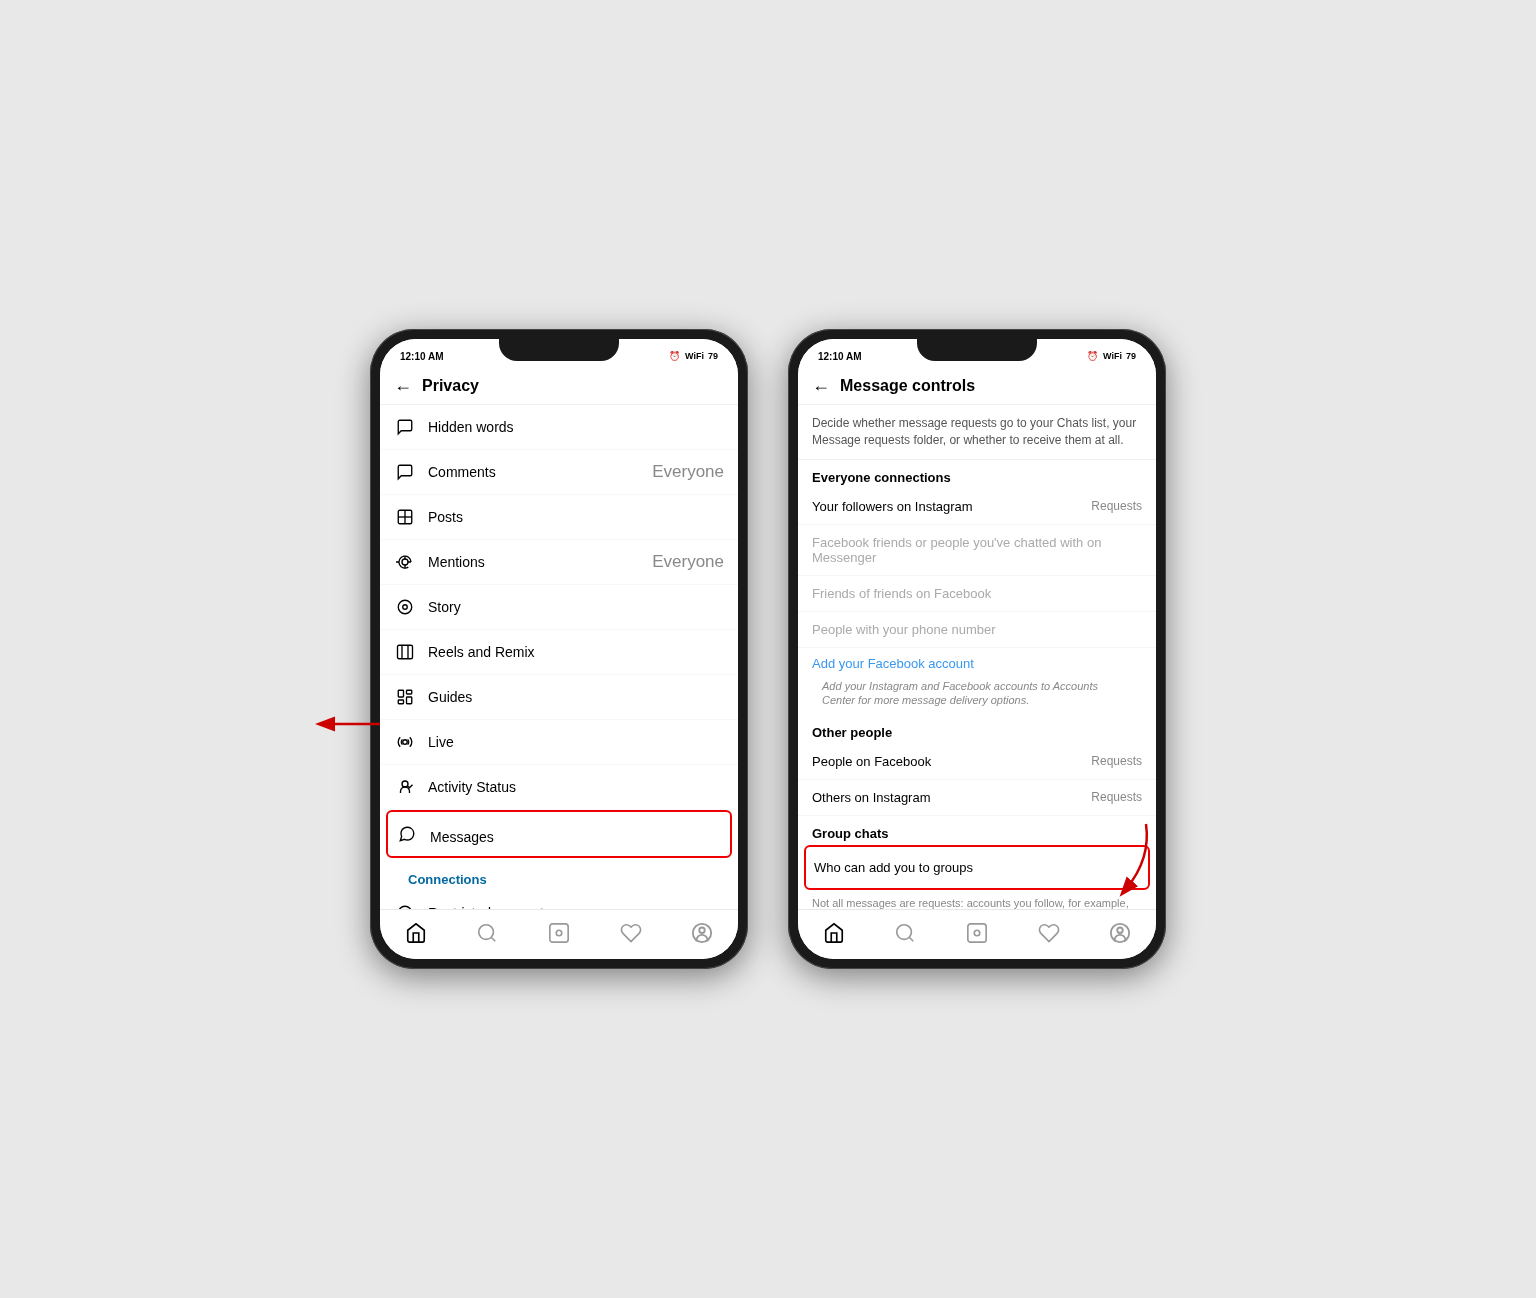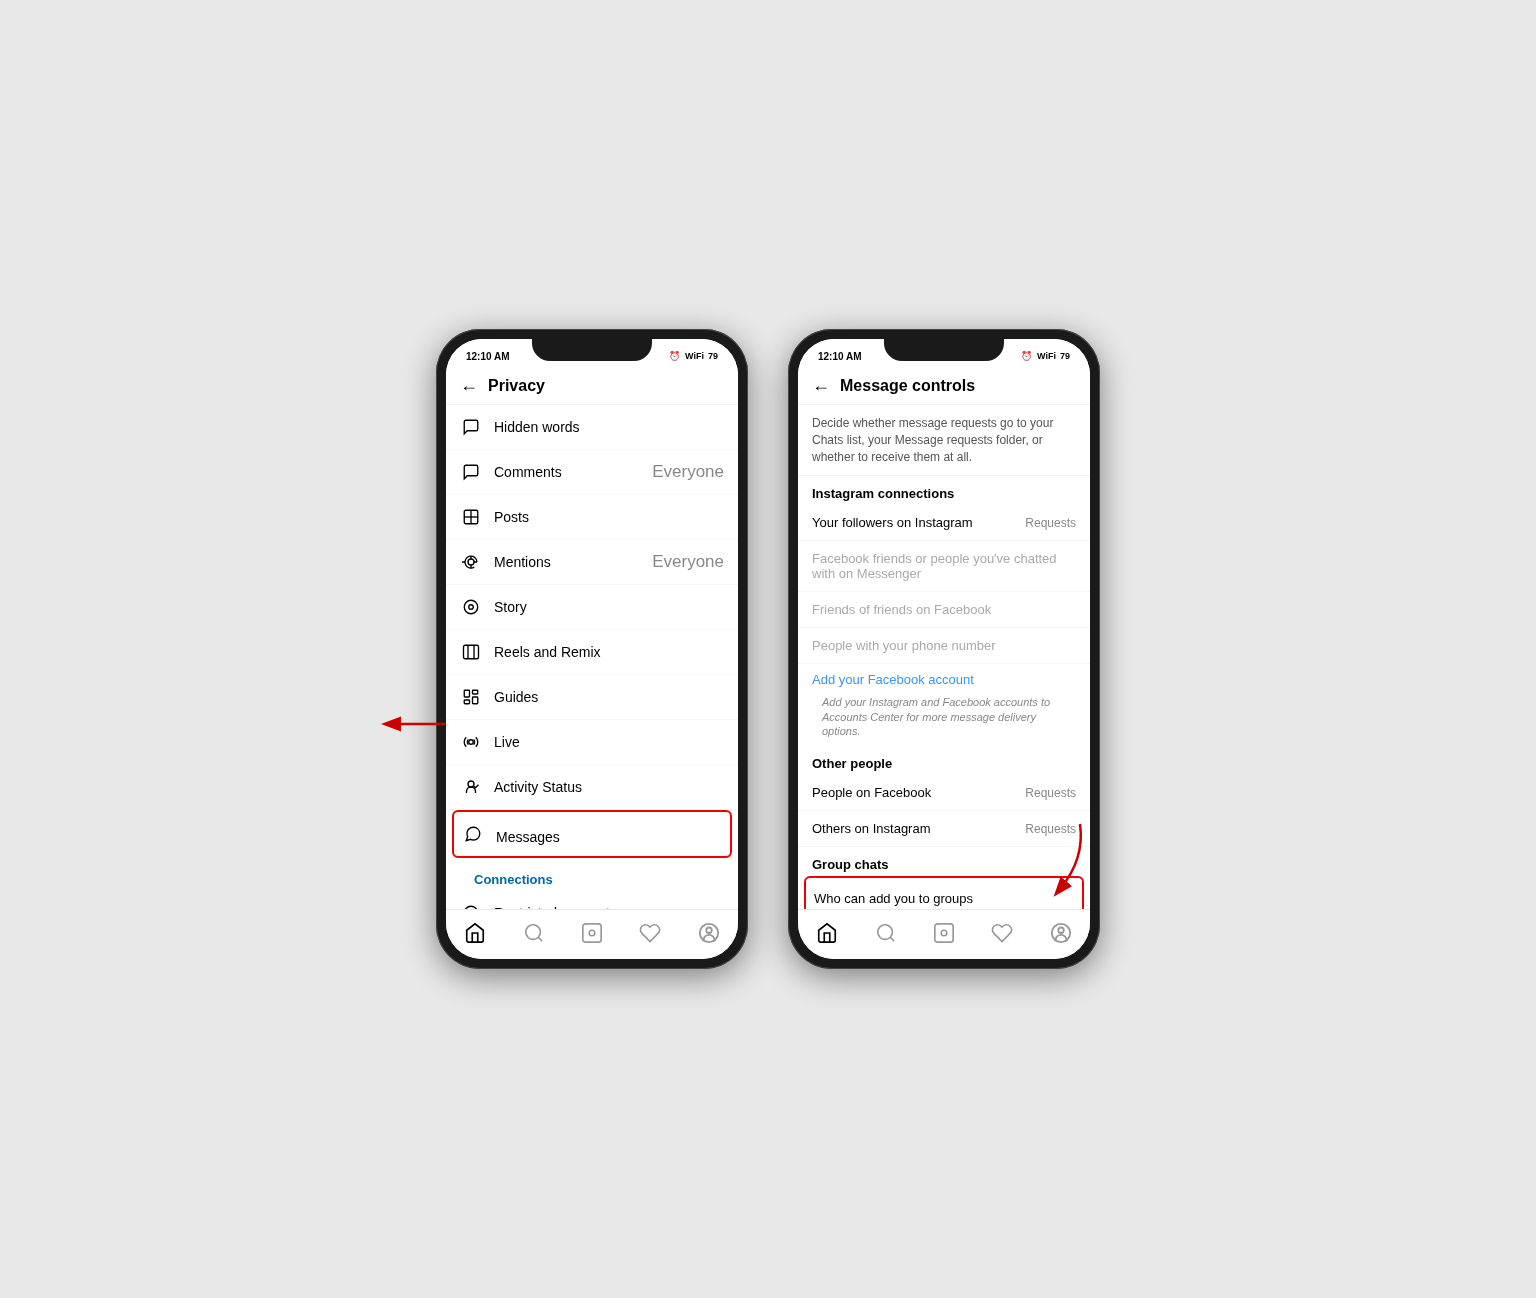--- a/index.html
+++ b/index.html
@@ -9,21 +9,21 @@
       justify-content: center;
       align-items: center;
       min-height: 100vh;
       font-family: -apple-system, BlinkMacSystemFont, 'Segoe UI', sans-serif;
       gap: 40px;
       padding: 20px;
     }
 
     
     .phone {
-      width: 312px;
+      width: 378px;
       height: 640px;
       background: #1a1a1a;
       border-radius: 44px;
       padding: 10px;
       box-shadow: 0 8px 32px rgba(0,0,0,0.45), inset 0 0 0 1px #444;
       position: relative;
       display: flex;
       flex-direction: column;
     }
 
@@ -185,21 +185,20 @@
 
     .section-title {
       padding: 10px 14px 4px;
       font-size: 13px;
       font-weight: 700;
       color: #000;
     }
 
     .setting-row {
       display: flex;
-      align-items: center;
       justify-content: space-between;
       padding: 10px 14px;
       border-bottom: 1px solid #f5f5f5;
       gap: 34px;
     }
 
     .setting-row-label {
       font-size: 13px;
       color: #000;
       flex: 1;
@@ -478,21 +477,21 @@
         <span class="back-btn">←</span>
         <span class="nav-title">Message controls</span>
       </div>
 
       <div class="scroll-area">
 
         <div class="content-block">
           <span>Decide whether message requests go to your Chats list, your Message requests folder, or whether to receive them at all.</span>
         </div>
 
-        <div class="section-title">Instagram connections</div>
+        <div class="section-title">Everyone connections</div>
 
         <div class="setting-row">
           <span class="setting-row-label">Your followers on Instagram</span>
           <span class="setting-row-value">Requests</span>
         </div>
 
         <div class="setting-row">
           <span class="setting-row-label dimmed">Facebook friends or people you've chatted with on Messenger</span>
         </div>
 

